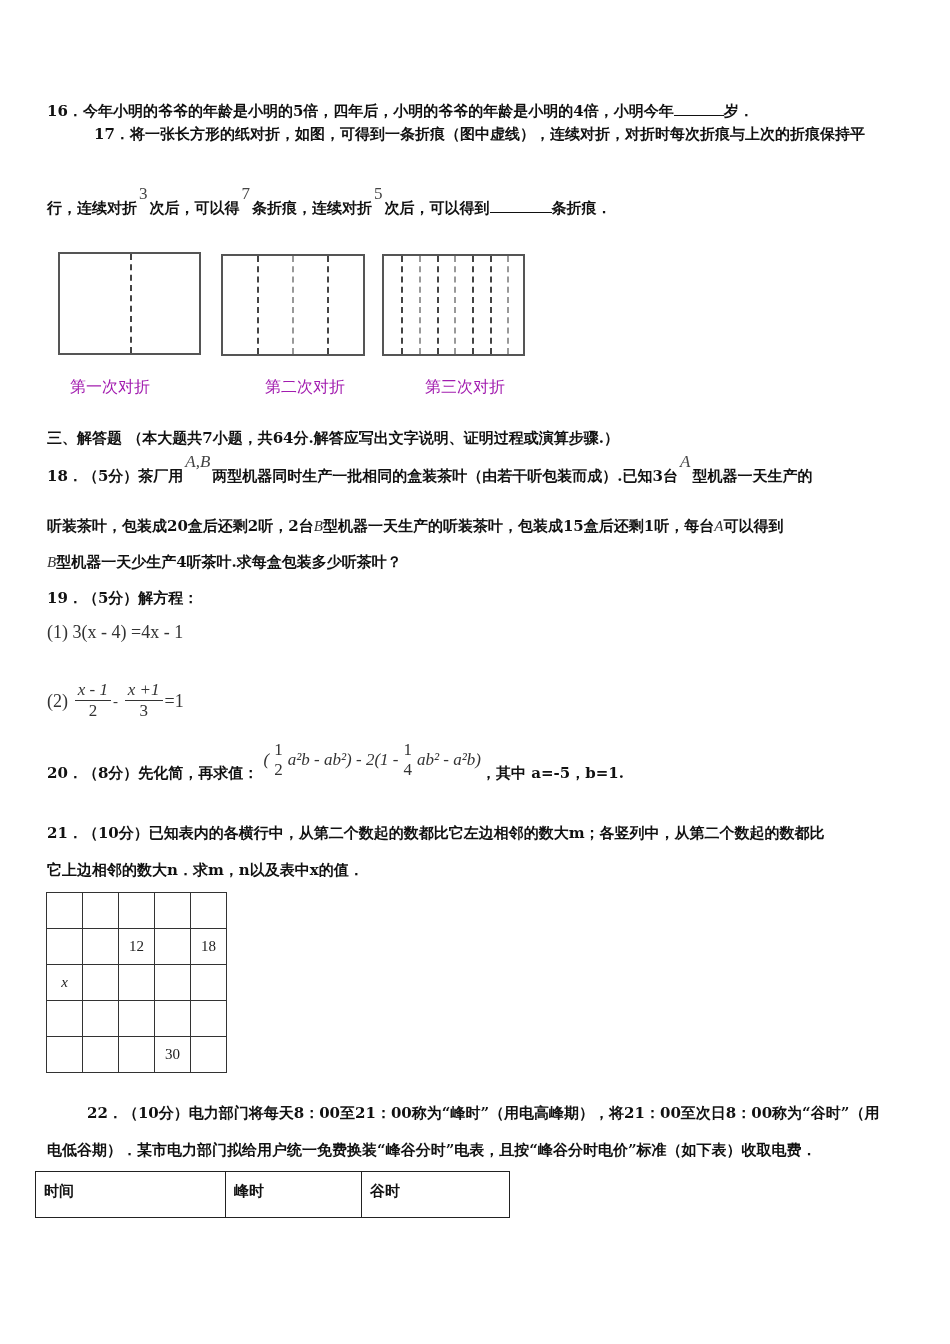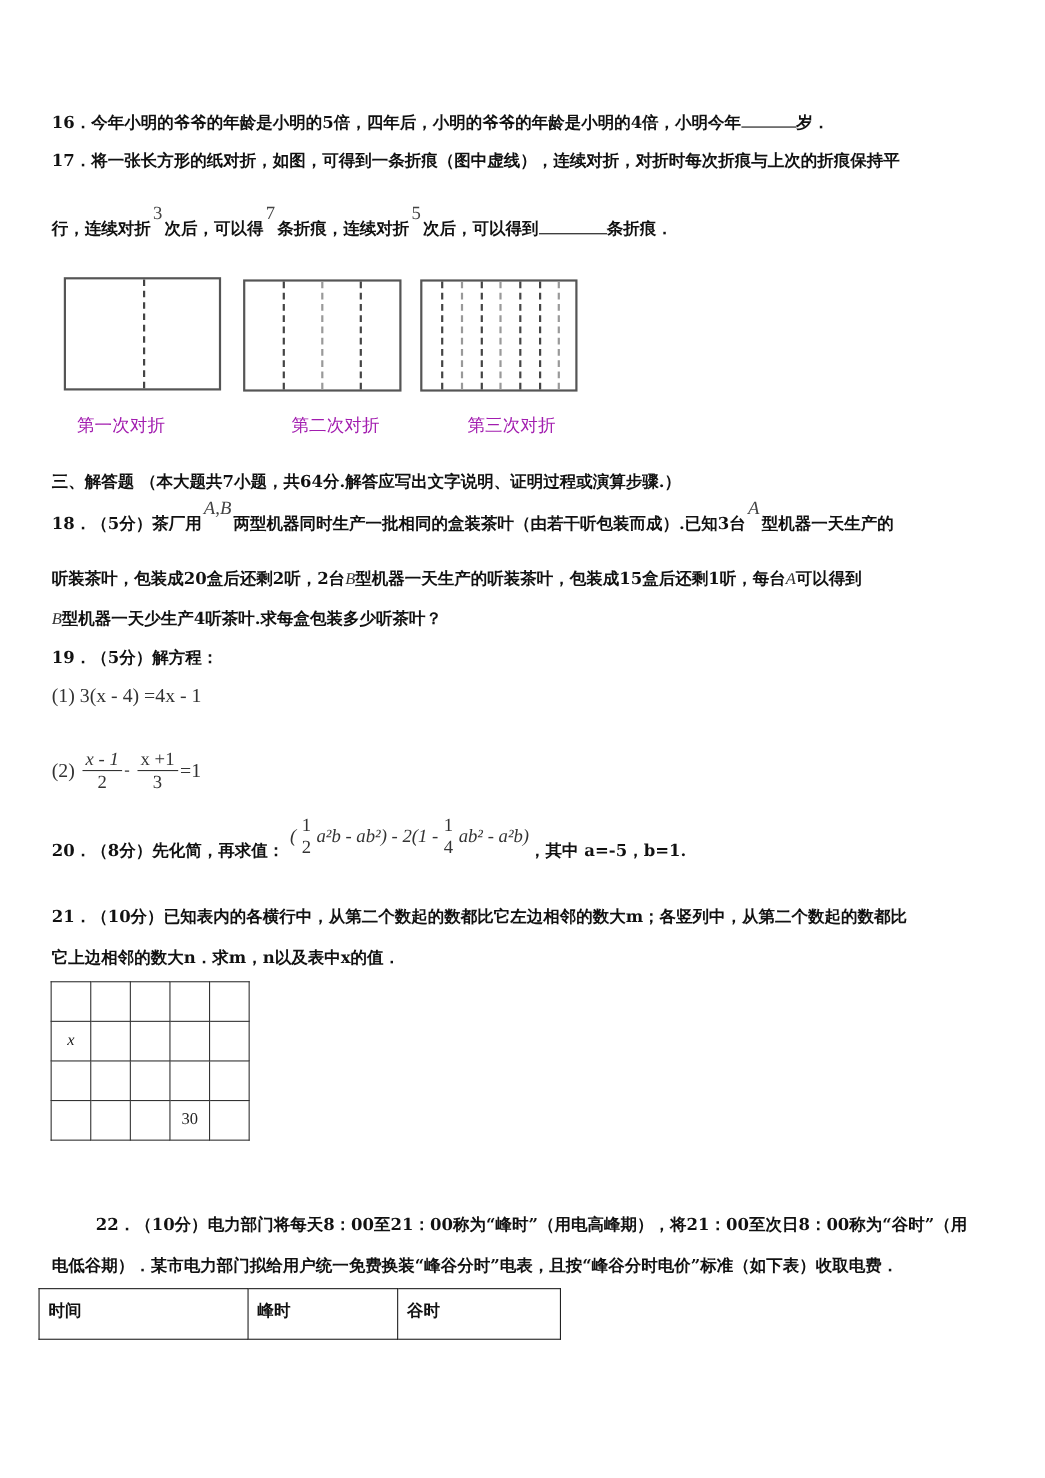--- a/index.html
+++ b/index.html
@@ -26,21 +26,21 @@
   table.price td { border: 1.5px solid #222; height: 46px; vertical-align: top; padding: 10px 8px 0 8px;
                    font-size: 15px; font-weight: bold; box-sizing: border-box; }
 </style>
 </head>
 <body>
 
 <div class="line" style="top:101px;">
   <span>16．</span><span>今年小明的爷爷的年龄是小明的5倍，四年后，小明的爷爷的年龄是小明的4倍，小明今年</span><span class="blank" style="width:50px;"></span><span>岁．</span>
 </div>
 
-<div class="line" style="top:136px;">
+<div class="line" style="top:124px;margin-left:47px;">
   <span>17．</span><span>将一张长方形的纸对折，如图，可得到一条折痕（图中虚线），连续对折，对折时每次折痕与上次的折痕保持平</span>
 </div>
 <div class="line" style="top:198px;">
   <span>行，连续对折</span><span class="sup">3</span><span>次后，可以得</span><span class="sup">7</span><span>条折痕，连续对折</span><span class="sup">5</span><span>次后，可以得到</span><span class="blank" style="width:62px;"></span><span>条折痕．</span>
 </div>
 
 <div class="fig" style="left:58px; top:252px; width:143px; height:103px;">
   <div class="dash" style="left:70px;"></div>
 </div>
 <div class="figlabel" style="left:70px; top:377px;">第一次对折</div>
@@ -79,21 +79,21 @@
 
 <div class="line" style="top:588px;">
   <span>19．</span><span>（5分）</span><span>解方程：</span>
 </div>
 <div class="line mathn" style="top:622px; font-size:18px; font-weight:normal;">
   <span>(1)</span>&nbsp;<span>3(x - 4) =4x - 1</span>
 </div>
 <div class="line" style="top:680px; font-weight:normal;">
   <span class="mathn" style="font-size:18px; vertical-align:middle;">(2)</span>
   <span class="frac"><span class="num" style="font-style:italic;">x - 1</span><span class="den">2</span></span><span class="mathn" style="vertical-align:middle;">-</span>
-  <span class="frac"><span class="num" style="">x +1</span><span class="den">3</span></span><span class="mathn" style="font-size:18px; vertical-align:middle;">=1</span>
+  <span class="frac"><span class="num" style="font-style:italic;">x +1</span><span class="den">3</span></span><span class="mathn" style="font-size:18px; vertical-align:middle;">=1</span>
 </div>
 
 <div class="abs" style="left:47px; top:740px; white-space:nowrap; font-size:15px; font-weight:bold;">
   <span style="vertical-align:-14px;">20．</span><span style="vertical-align:-14px;">（8分）</span><span style="vertical-align:-14px;">先化简，再求值：</span>
   <span class="mathn" style="font-size:17px; font-style:italic; vertical-align:middle;">(</span><span class="frac"><span class="num" style="border:none;">1</span><span class="den">2</span></span><span class="mathn" style="font-size:17px; font-style:italic; vertical-align:middle;">a²b - ab²) - 2(1 -</span><span class="frac"><span class="num" style="border:none;">1</span><span class="den">4</span></span><span class="mathn" style="font-size:17px; font-style:italic; vertical-align:middle;">ab² - a²b)</span><span style="vertical-align:-14px;">，其中 a=-5，b=1.</span>
 </div>
 
 <div class="line" style="top:823px;">
   <span>21．</span><span>（10分）</span><span>已知表内的各横行中，从第二个数起的数都比它左边相邻的数大m；各竖列中，从第二个数起的数都比</span>
 </div>
@@ -102,20 +102,27 @@
 </div>
 
 <table class="grid">
   <tbody>
       <tr>
     <td></td>
         <td></td>
         <td></td>
         <td></td>
         <td></td>
+  </tr>
+  <tr>
+    <td></td>
+        <td></td>
+        <td>12</td>
+        <td></td>
+        <td>18</td>
   </tr>
   <tr>
     <td class="var">x</td>
         <td></td>
         <td></td>
         <td></td>
         <td></td>
   </tr>
   <tr>
     <td></td>

